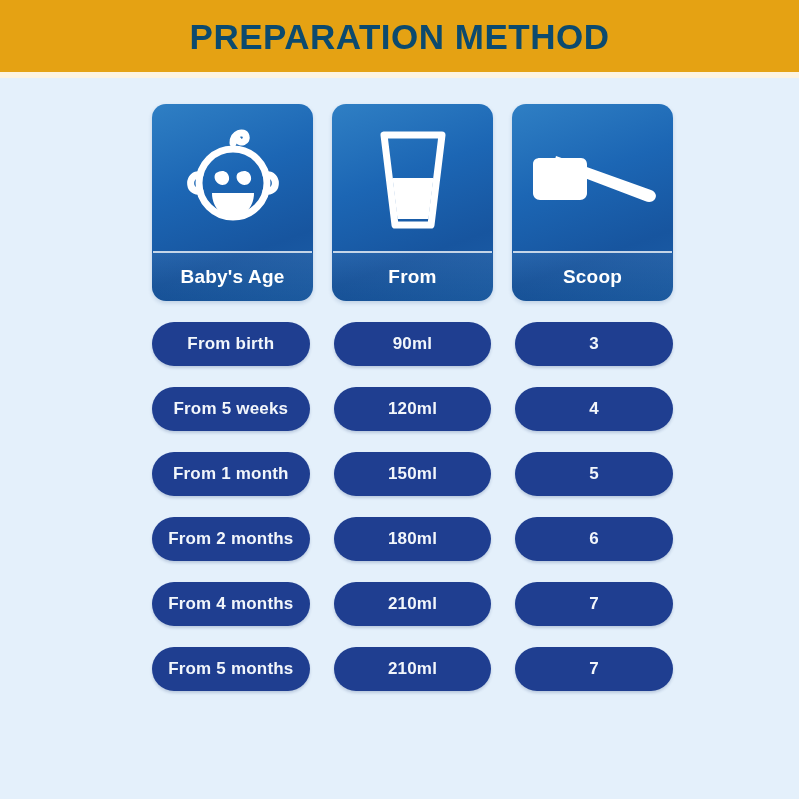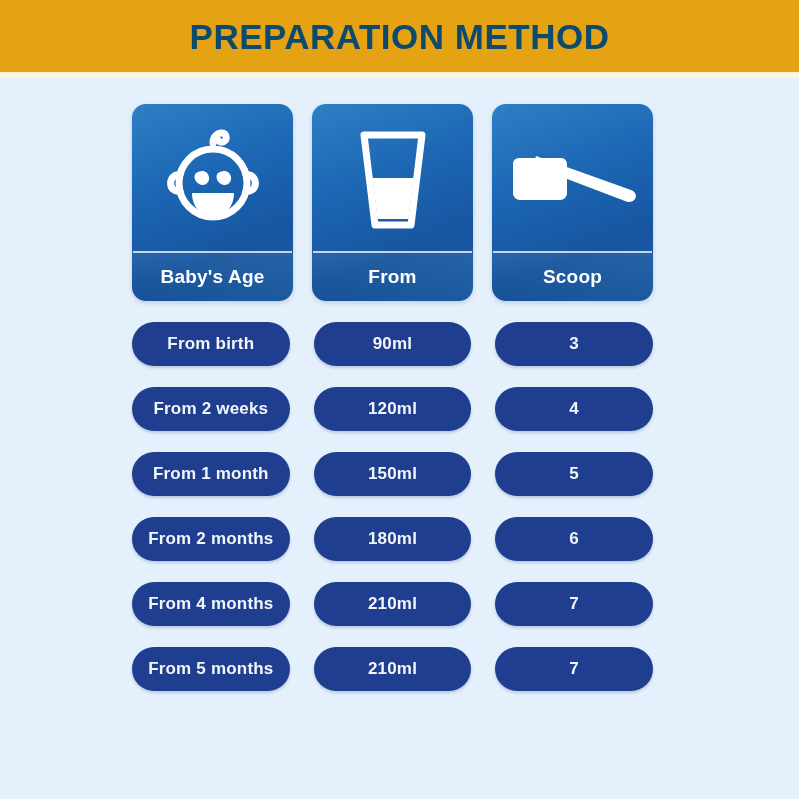--- a/index.html
+++ b/index.html
@@ -42,21 +42,21 @@
     left: 0;
     top: 72px;
     width: 799px;
     height: 6px;
     background: #fdf3df;
   }
 
   
   .table {
     position: absolute;
-    left: 132px;
+    left: 152px;
     top: 104px;
     width: 521px;
   }
 
   
   .head-row {
     display: flex;
     gap: 19px;
   }
   .head-card {
@@ -222,21 +222,21 @@
       <div class="pill">
           <span class="pill-text">90ml</span>
         </div>
       <div class="pill">
           <span class="pill-text num">3</span>
         </div>
     </div>
 
     <div class="data-row">
       <div class="pill">
-          <span class="pill-text">From 2 weeks</span>
+          <span class="pill-text">From 5 weeks</span>
         </div>
       <div class="pill">
           <span class="pill-text">120ml</span>
         </div>
       <div class="pill">
           <span class="pill-text num">4</span>
         </div>
     </div>
 
     <div class="data-row">

